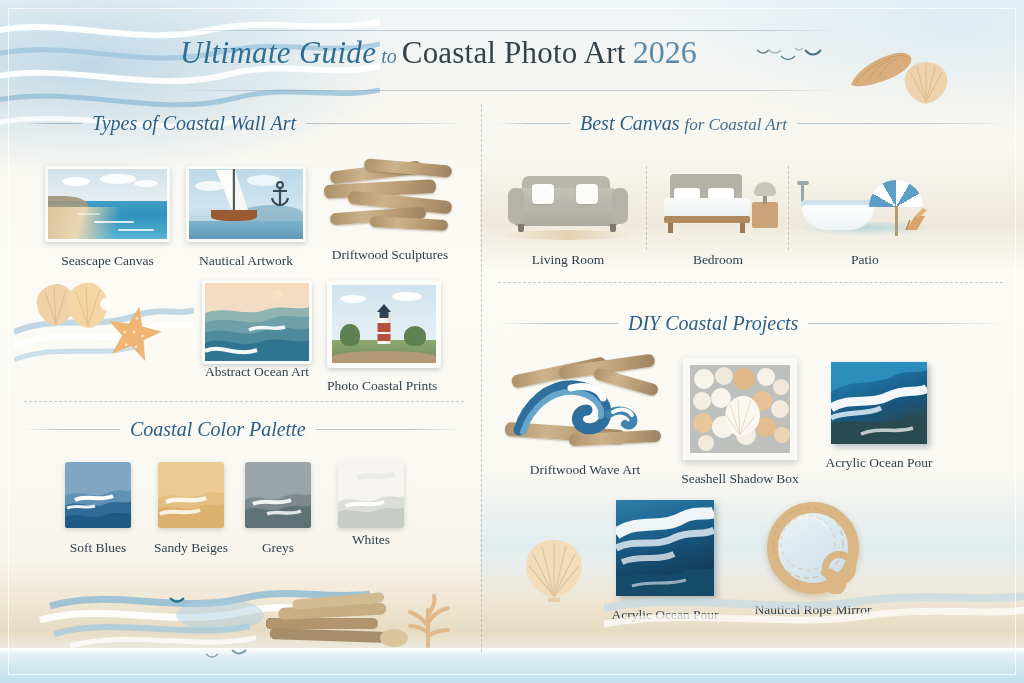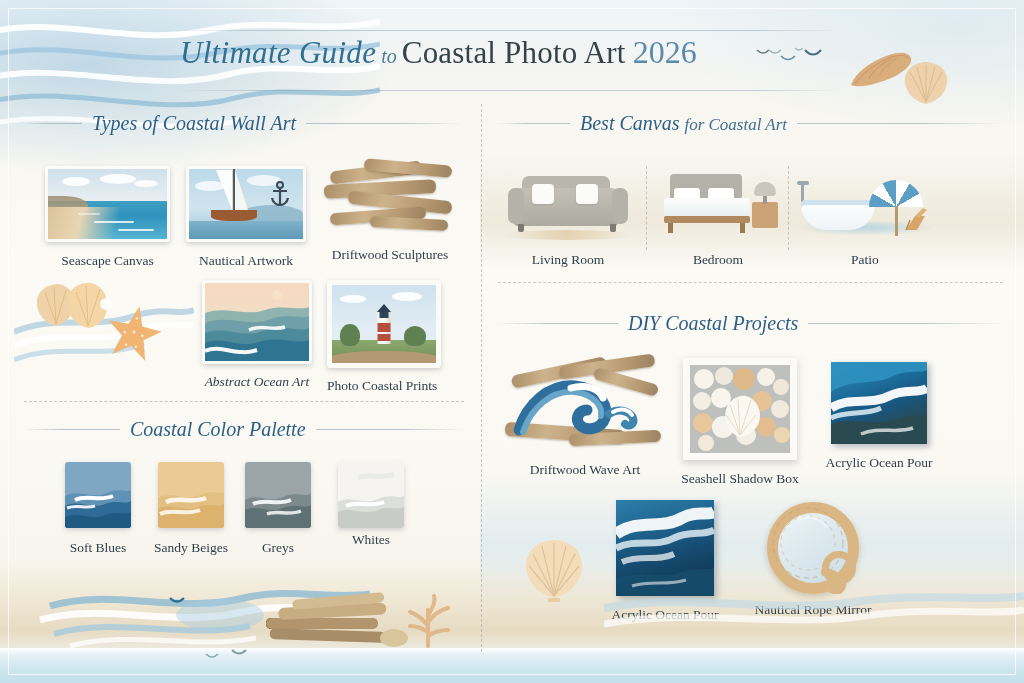--- a/index.html
+++ b/index.html
@@ -286,21 +286,21 @@
       <svg style="position:absolute;inset:0;width:100%;height:100%;" viewBox="0 0 104 78" preserveAspectRatio="none">
         <path d="M0,30 C20,22 40,34 60,27 C78,21 94,28 104,24 L104,78 L0,78 Z" fill="#8fb4b0"></path>
         <path d="M0,40 C22,31 44,45 66,36 C84,29 96,37 104,33 L104,78 L0,78 Z" fill="#6f9fa8"></path>
         <path d="M0,50 C20,42 38,56 58,48 C78,40 94,50 104,45 L104,78 L0,78 Z" fill="#4d8a9c"></path>
         <path d="M0,60 C18,52 34,66 54,59 C74,52 92,62 104,57 L104,78 L0,78 Z" fill="#2f7490"></path>
         <path d="M0,68 C16,61 32,74 52,67" stroke="#ffffff" stroke-width="4" fill="none" opacity=".95"></path>
         <path d="M44,47 C56,41 68,48 80,44" stroke="#ffffff" stroke-width="3.5" fill="none" opacity=".9"></path>
         <circle cx="72" cy="12" r="5" fill="#f7e3c6" opacity=".8"></circle>
       </svg>
     </div>
-    <div class="cap" style="margin-top:10px;font-style:italic;">Abstract Ocean Art</div>
+    <div class="cap" style="">Abstract Ocean Art</div>
   </div>
 
   <div class="cell" style="left:327px;top:280px;width:110px;">
     <div class="thumb framed" style="width:104px;height:78px;border-width:5px;">
       <div class="lh-sky"></div>
       <div class="cloud" style="left:8px;top:10px;width:26px;height:8px;"></div>
       <div class="cloud" style="left:60px;top:7px;width:30px;height:9px;"></div>
       <div class="lh-grass"></div>
       <div class="lh-ground"></div>
       <div class="tree" style="left:8px;bottom:22%;width:20px;height:22px;"></div>

